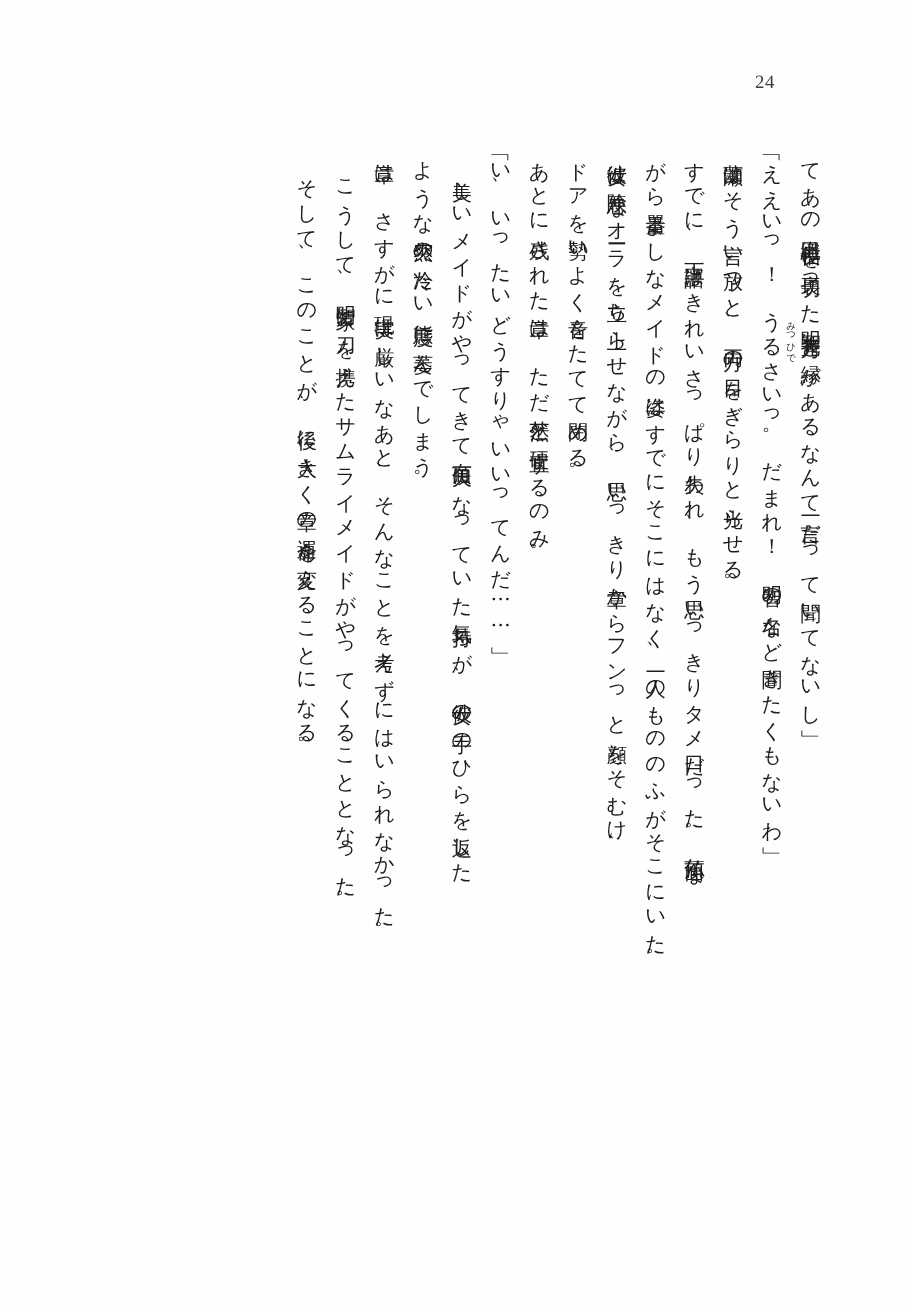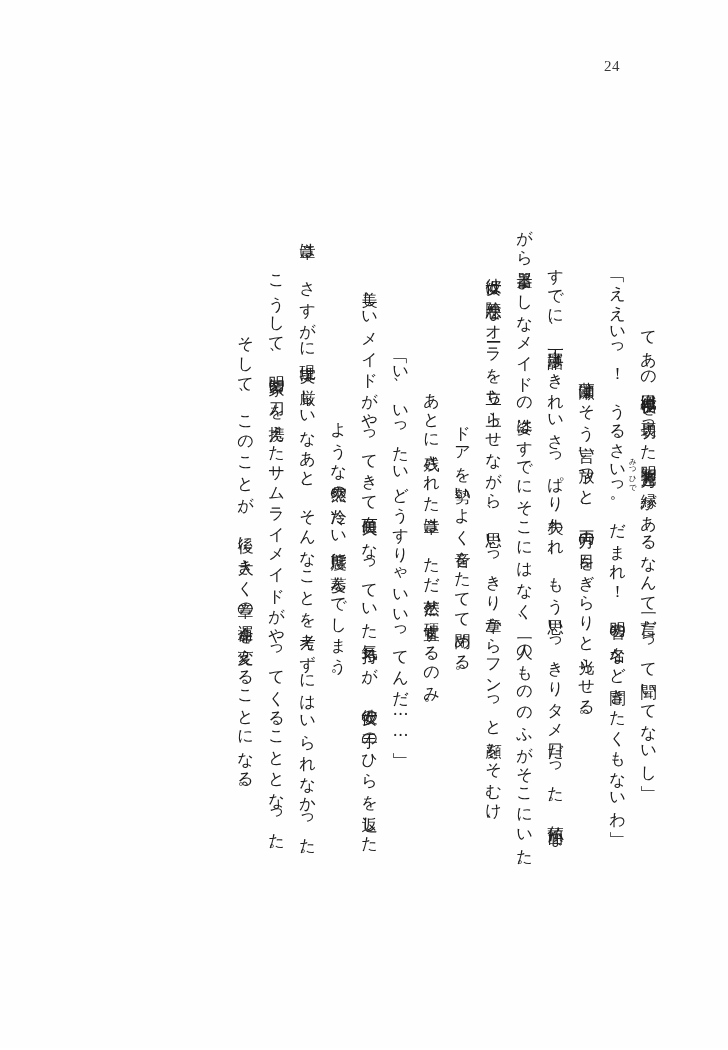--- a/index.html
+++ b/index.html
@@ -13,21 +13,20 @@
     font-family: "Liberation Serif", "DejaVu Serif", serif;
     color: #1a1a1a;
     overflow: hidden;
   }
   .page {
     position: relative;
     width: 728px;
     height: 1048px;
     background: #fefefe;
     box-sizing: border-box;
-    text-align: center;
   }
   .page-number {
     position: absolute;
     top: 58px;
     right: 108px;
     font-size: 15px;
     color: #3a3a3a;
     letter-spacing: 0.5px;
   }
   .text-block {

